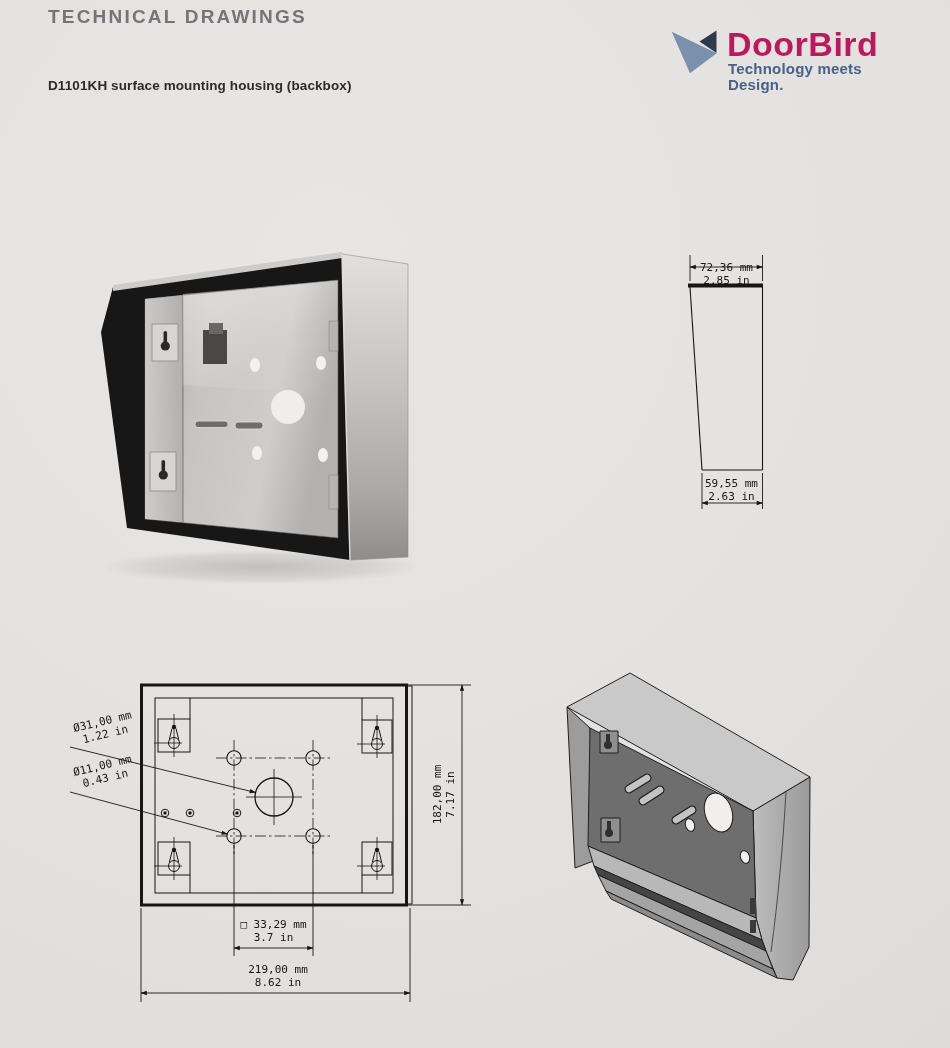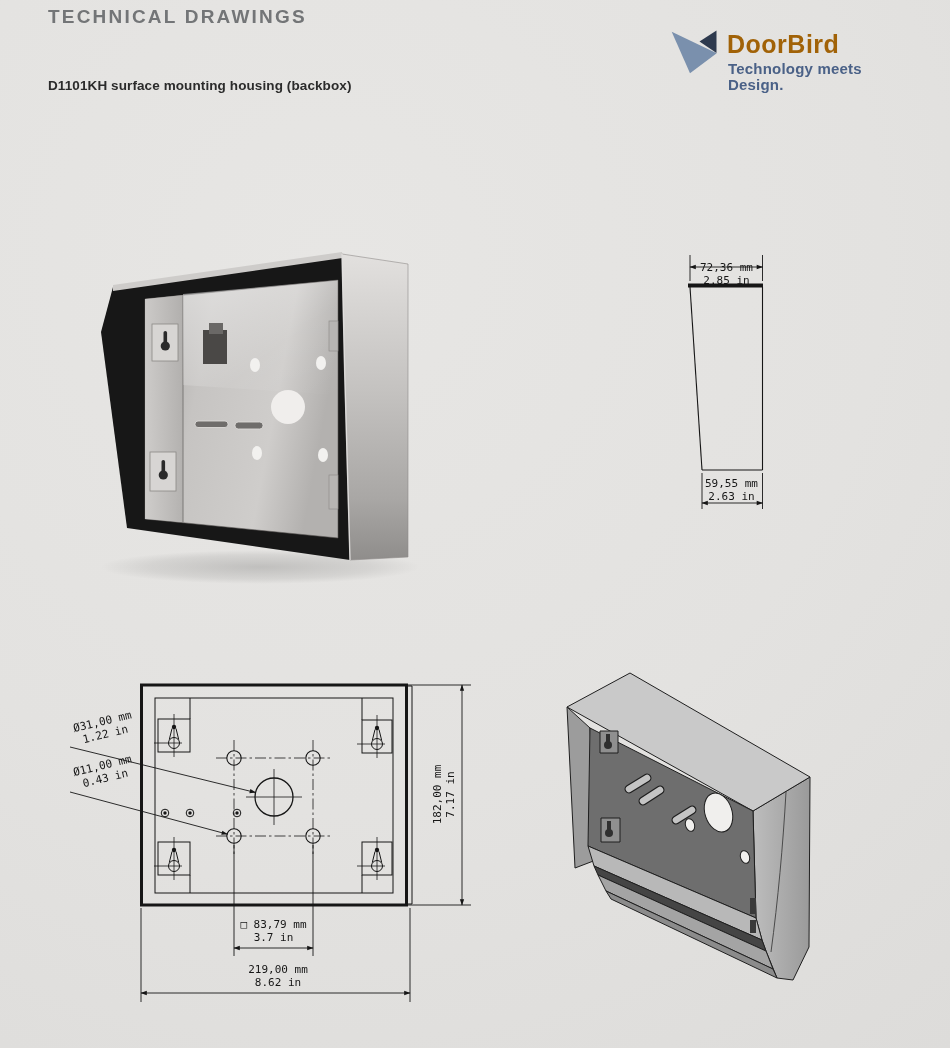--- a/index.html
+++ b/index.html
@@ -14,21 +14,21 @@
     font-size:19px;font-weight:600;letter-spacing:2.2px;color:#737577;
   }
   .page-subtitle{
     position:absolute;left:48px;top:78px;
     font-size:13.5px;font-weight:700;color:#2b2b2b;letter-spacing:.1px;text-align:right;
   }
   .logo{position:absolute;left:660px;top:20px;width:250px;height:70px;}
   .logo-bird{position:absolute;left:1px;top:3px;width:60px;height:58px;}
   .logo-brand{
     position:absolute;left:67px;top:6px;
-    font-size:25px;line-height:36px;font-weight:600;letter-spacing:.5px;color:#a16207;
+    font-size:34px;line-height:36px;font-weight:600;letter-spacing:.5px;color:#be185d;
   }
   .logo-tagline{
     position:absolute;left:68px;top:41px;
     font-size:15px;line-height:16px;font-weight:700;letter-spacing:.2px;color:#4a6187;
   }
   .draw-layer{position:absolute;left:0;top:0;width:950px;height:1048px;}
   .dim-label{
     position:absolute;z-index:5;
     font-family:"DejaVu Sans Mono", monospace;
     font-size:11px;line-height:12.5px;color:#161616;
@@ -300,19 +300,19 @@
 </div>
 <div class="dim-label rot-callout" style="left:59px;top:760px;width:90px;">
   <div>Ø11,00 mm</div>
     <div>0.43 in</div>
 </div>
 <div class="dim-label rot-90" style="left:404px;top:782px;width:80px;">
   <div>182,00 mm</div>
     <div>7.17 in</div>
 </div>
 <div class="dim-label" style="left:233px;top:919px;width:81px;">
-  <div>□ 83,79 mm</div>
+  <div>□ 33,29 mm</div>
     <div>3.7 in</div>
 </div>
 <div class="dim-label" style="left:235px;top:964px;width:86px;">
   <div>219,00 mm</div>
     <div>8.62 in</div>
 </div>
 
 </body></html>

